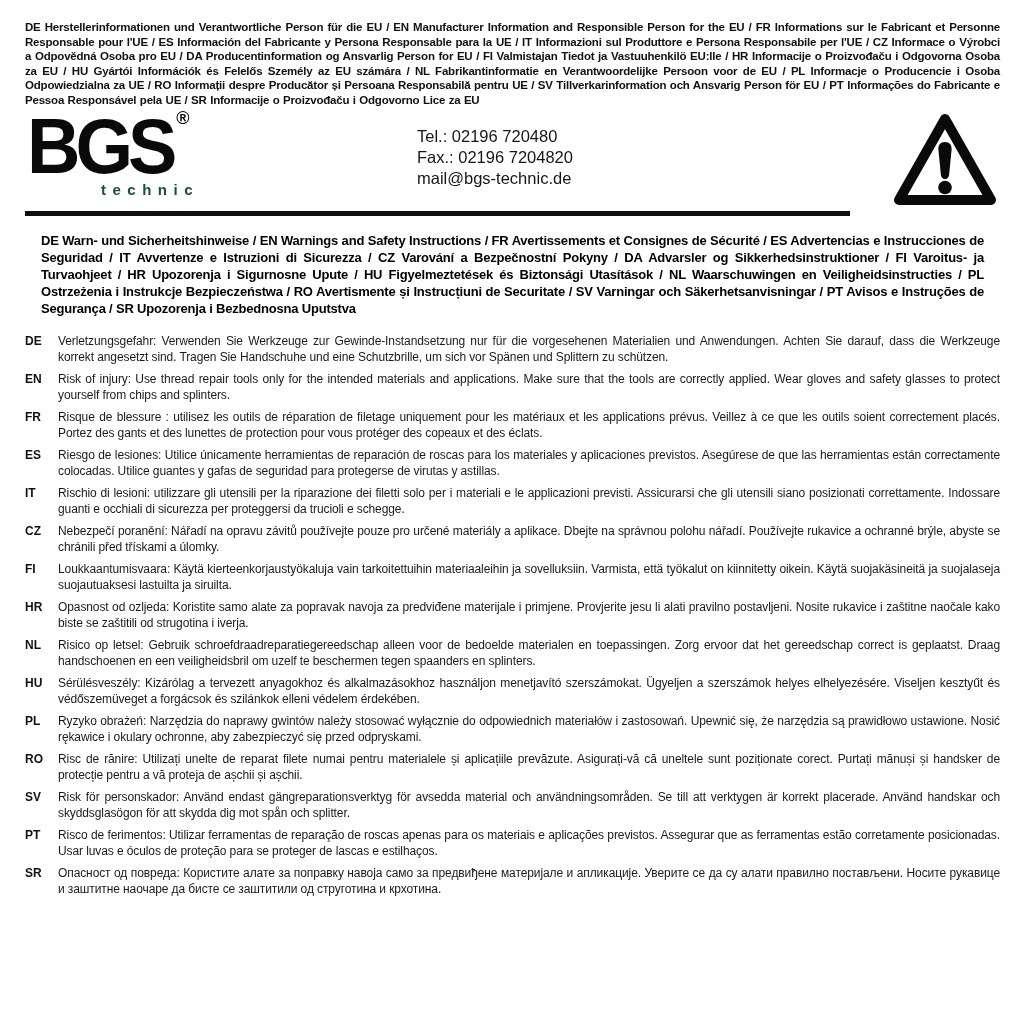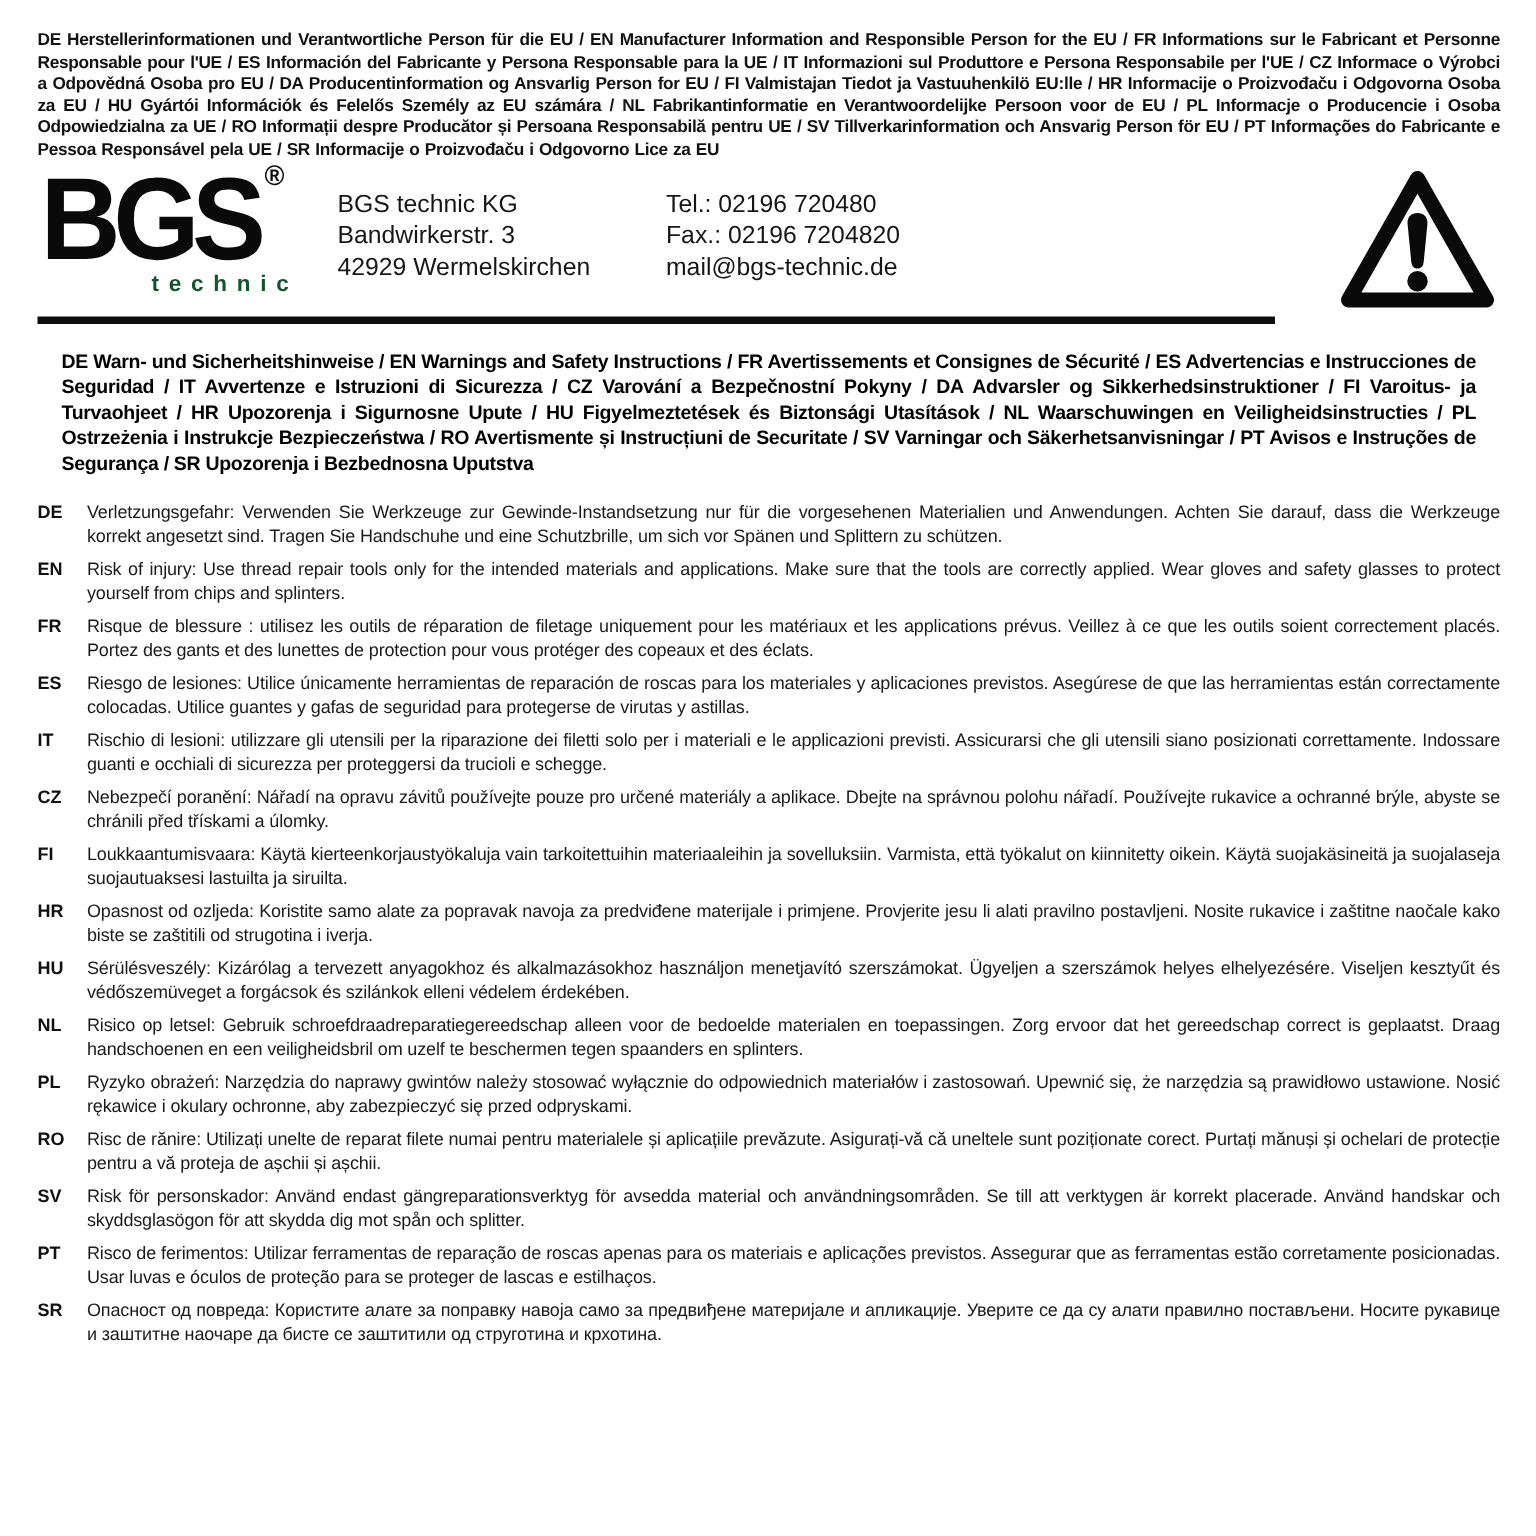--- a/index.html
+++ b/index.html
@@ -77,21 +77,21 @@
     white-space: nowrap;
   }
   .address, .contact {
     position: absolute;
     top: 13px;
     font-size: 16.5px;
     line-height: 21px;
     color: #161616;
   }
   .address { left: 200px; }
-  .contact { left: 419px; }
+  .contact { left: 392px; }
   .website {
     position: absolute;
     left: 598px;
     top: 52px;
     font-weight: bold;
     font-size: 22.5px;
     letter-spacing: -0.3px;
     color: #0a0a0a;
     white-space: nowrap;
   }
@@ -135,25 +135,20 @@
 <body>
 
 <div class="page">
 
   <p class="hdr-block">DE Herstellerinformationen und Verantwortliche Person für die EU  /  EN Manufacturer Information and Responsible Person for the EU  /  FR Informations sur le Fabricant et Personne Responsable pour l'UE  /  ES Información del Fabricante y Persona Responsable para la UE  /  IT Informazioni sul Produttore e Persona Responsabile per l'UE  /  CZ Informace o Výrobci a Odpovědná Osoba pro EU  /  DA Producentinformation og Ansvarlig Person for EU  /  FI Valmistajan Tiedot ja Vastuuhenkilö EU:lle  /  HR Informacije o Proizvođaču i Odgovorna Osoba za EU  /  HU Gyártói Információk és Felelős Személy az EU számára  /  NL Fabrikantinformatie en Verantwoordelijke Persoon voor de EU  /  PL Informacje o Producencie i Osoba Odpowiedzialna za UE  /  RO Informații despre Producător și Persoana Responsabilă pentru UE  /  SV Tillverkarinformation och Ansvarig Person för EU  /  PT Informações do Fabricante e Pessoa Responsável pela UE  /  SR Informacije o Proizvođaču i Odgovorno Lice za EU</p>
 
   <div class="company-row">
     <div class="logo">
       <div class="logo-main"><span>BGS</span><span class="logo-reg">®</span></div>
       <div class="logo-sub">technic</div>
-    </div>
-    <div class="address">
-      <div>BGS technic KG</div>
-      <div>Bandwirkerstr. 3</div>
-      <div>42929 Wermelskirchen</div>
     </div>
     <div class="contact">
       <div>Tel.: 02196 720480</div>
       <div>Fax.: 02196 7204820</div>
       <div>mail@bgs-technic.de</div>
     </div>
     <div class="warn-triangle">
       <svg viewBox="0 0 106 97" xmlns="http://www.w3.org/2000/svg">
         <path d="M53 7 L99 88 L7 88 Z" fill="none" stroke="#0a0a0a" stroke-width="10" stroke-linejoin="round"></path>
         <path d="M53 30 C57.5 30 60 33 59.6 37.5 L57.2 62 C56.9 65.5 55.5 67 53 67 C50.5 67 49.1 65.5 48.8 62 L46.4 37.5 C46 33 48.5 30 53 30 Z" fill="#0a0a0a"></path>
@@ -193,34 +188,34 @@
       </div>
     <div class="w-item">
         <span class="w-code">FI</span>
         <span class="w-text">Loukkaantumisvaara: Käytä kierteenkorjaustyökaluja vain tarkoitettuihin materiaaleihin ja sovelluksiin. Varmista, että työkalut on kiinnitetty oikein. Käytä suojakäsineitä ja suojalaseja suojautuaksesi lastuilta ja siruilta.</span>
       </div>
     <div class="w-item">
         <span class="w-code">HR</span>
         <span class="w-text">Opasnost od ozljeda: Koristite samo alate za popravak navoja za predviđene materijale i primjene. Provjerite jesu li alati pravilno postavljeni. Nosite rukavice i zaštitne naočale kako biste se zaštitili od strugotina i iverja.</span>
       </div>
     <div class="w-item">
+        <span class="w-code">NL</span>
+        <span class="w-text">Risico op letsel: Gebruik schroefdraadreparatiegereedschap alleen voor de bedoelde materialen en toepassingen. Zorg ervoor dat het gereedschap correct is geplaatst. Draag handschoenen en een veiligheidsbril om uzelf te beschermen tegen spaanders en splinters.</span>
+      </div>
+    <div class="w-item">
         <span class="w-code">HU</span>
         <span class="w-text">Sérülésveszély: Kizárólag a tervezett anyagokhoz és alkalmazásokhoz használjon menetjavító szerszámokat. Ügyeljen a szerszámok helyes elhelyezésére. Viseljen kesztyűt és védőszemüveget a forgácsok és szilánkok elleni védelem érdekében.</span>
       </div>
     <div class="w-item">
-        <span class="w-code">NL</span>
-        <span class="w-text">Risico op letsel: Gebruik schroefdraadreparatiegereedschap alleen voor de bedoelde materialen en toepassingen. Zorg ervoor dat het gereedschap correct is geplaatst. Draag handschoenen en een veiligheidsbril om uzelf te beschermen tegen spaanders en splinters.</span>
-      </div>
-    <div class="w-item">
         <span class="w-code">PL</span>
         <span class="w-text">Ryzyko obrażeń: Narzędzia do naprawy gwintów należy stosować wyłącznie do odpowiednich materiałów i zastosowań. Upewnić się, że narzędzia są prawidłowo ustawione. Nosić rękawice i okulary ochronne, aby zabezpieczyć się przed odpryskami.</span>
       </div>
     <div class="w-item">
         <span class="w-code">RO</span>
-        <span class="w-text">Risc de rănire: Utilizați unelte de reparat filete numai pentru materialele și aplicațiile prevăzute. Asigurați-vă că uneltele sunt poziționate corect. Purtați mănuși și ochelari de protecție pentru a vă proteja de așchii și așchii.</span>
+        <span class="w-text">Risc de rănire: Utilizați unelte de reparat filete numai pentru materialele și aplicațiile prevăzute. Asigurați-vă că uneltele sunt poziționate corect. Purtați mănuși și handsker de protecție pentru a vă proteja de așchii și așchii.</span>
       </div>
     <div class="w-item">
         <span class="w-code">SV</span>
         <span class="w-text">Risk för personskador: Använd endast gängreparationsverktyg för avsedda material och användningsområden. Se till att verktygen är korrekt placerade. Använd handskar och skyddsglasögon för att skydda dig mot spån och splitter.</span>
       </div>
     <div class="w-item">
         <span class="w-code">PT</span>
         <span class="w-text">Risco de ferimentos: Utilizar ferramentas de reparação de roscas apenas para os materiais e aplicações previstos. Assegurar que as ferramentas estão corretamente posicionadas. Usar luvas e óculos de proteção para se proteger de lascas e estilhaços.</span>
       </div>
     <div class="w-item">

